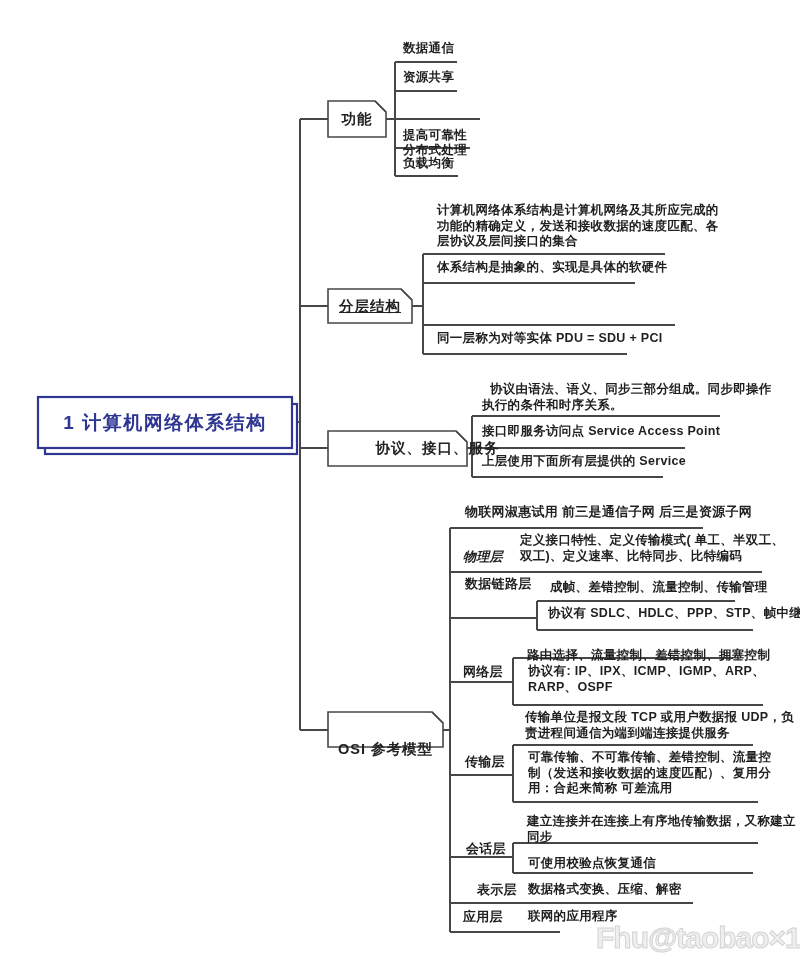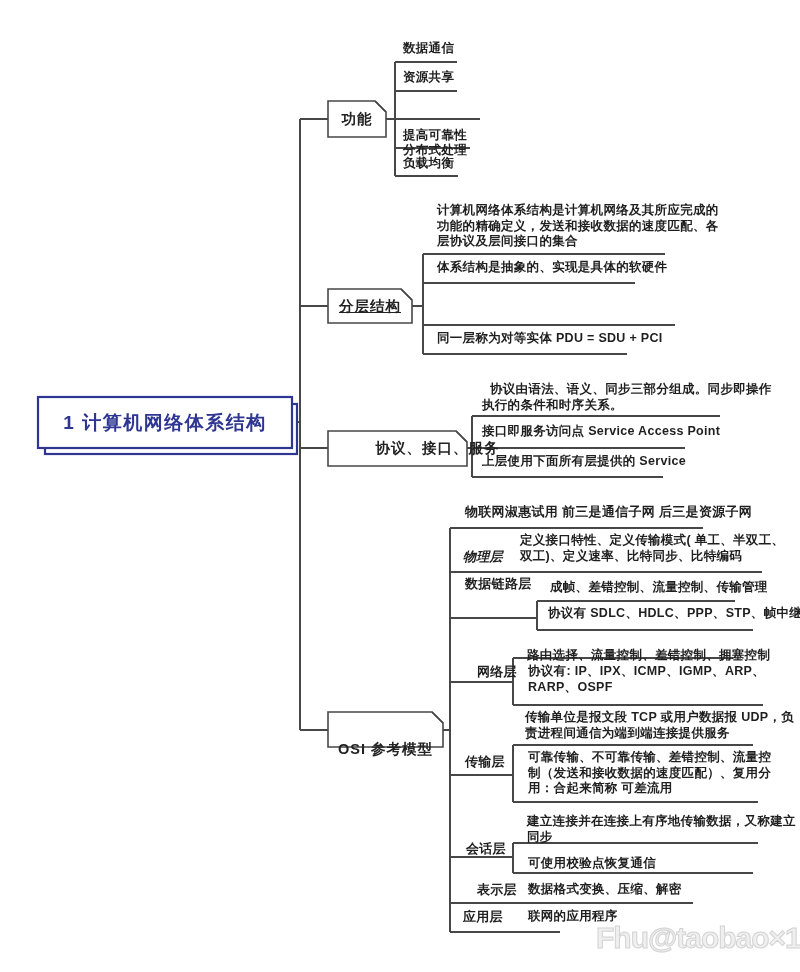--- a/index.html
+++ b/index.html
@@ -124,21 +124,21 @@
 
   <div class="t nw note" style="left:465px;top:504px;">物联网淑惠试用 前三是通信子网 后三是资源子网</div>
 
   <div class="t nw note" style="left:463px;top:549px;font-style:italic;">物理层</div>
   <div class="t" style="left:520px;top:533px;width:272px;">定义接口特性、定义传输模式( 单工、半双工、双工)、定义速率、比特同步、比特编码</div>
 
   <div class="t nw note" style="left:465px;top:576px;">数据链路层</div>
   <div class="t nw" style="left:550px;top:580px;">成帧、差错控制、流量控制、传输管理</div>
   <div class="t nw" style="left:548px;top:606px;">协议有 SDLC、HDLC、PPP、STP、帧中继</div>
 
-  <div class="t nw note" style="left:477px;top:664px;">网络层</div>
+  <div class="t nw note" style="left:463px;top:664px;">网络层</div>
   <div class="t nw" style="left:527px;top:648px;">路由选择、流量控制、差错控制、拥塞控制</div>
   <div class="t" style="left:528px;top:664px;width:245px;">协议有: IP、IPX、ICMP、IGMP、ARP、RARP、OSPF</div>
 
   <div class="t nw note" style="left:465px;top:754px;">传输层</div>
   <div class="t" style="left:525px;top:710px;width:272px;">传输单位是报文段 TCP 或用户数据报 UDP，负责进程间通信为端到端连接提供服务</div>
   <div class="t" style="left:528px;top:750px;width:250px;">可靠传输、不可靠传输、差错控制、流量控制（发送和接收数据的速度匹配）、复用分用：合起来简称 可差流用</div>
 
   <div class="t nw note" style="left:466px;top:841px;">会话层</div>
   <div class="t" style="left:527px;top:814px;width:272px;">建立连接并在连接上有序地传输数据，又称建立同步</div>
   <div class="t nw" style="left:528px;top:856px;">可使用校验点恢复通信</div>

